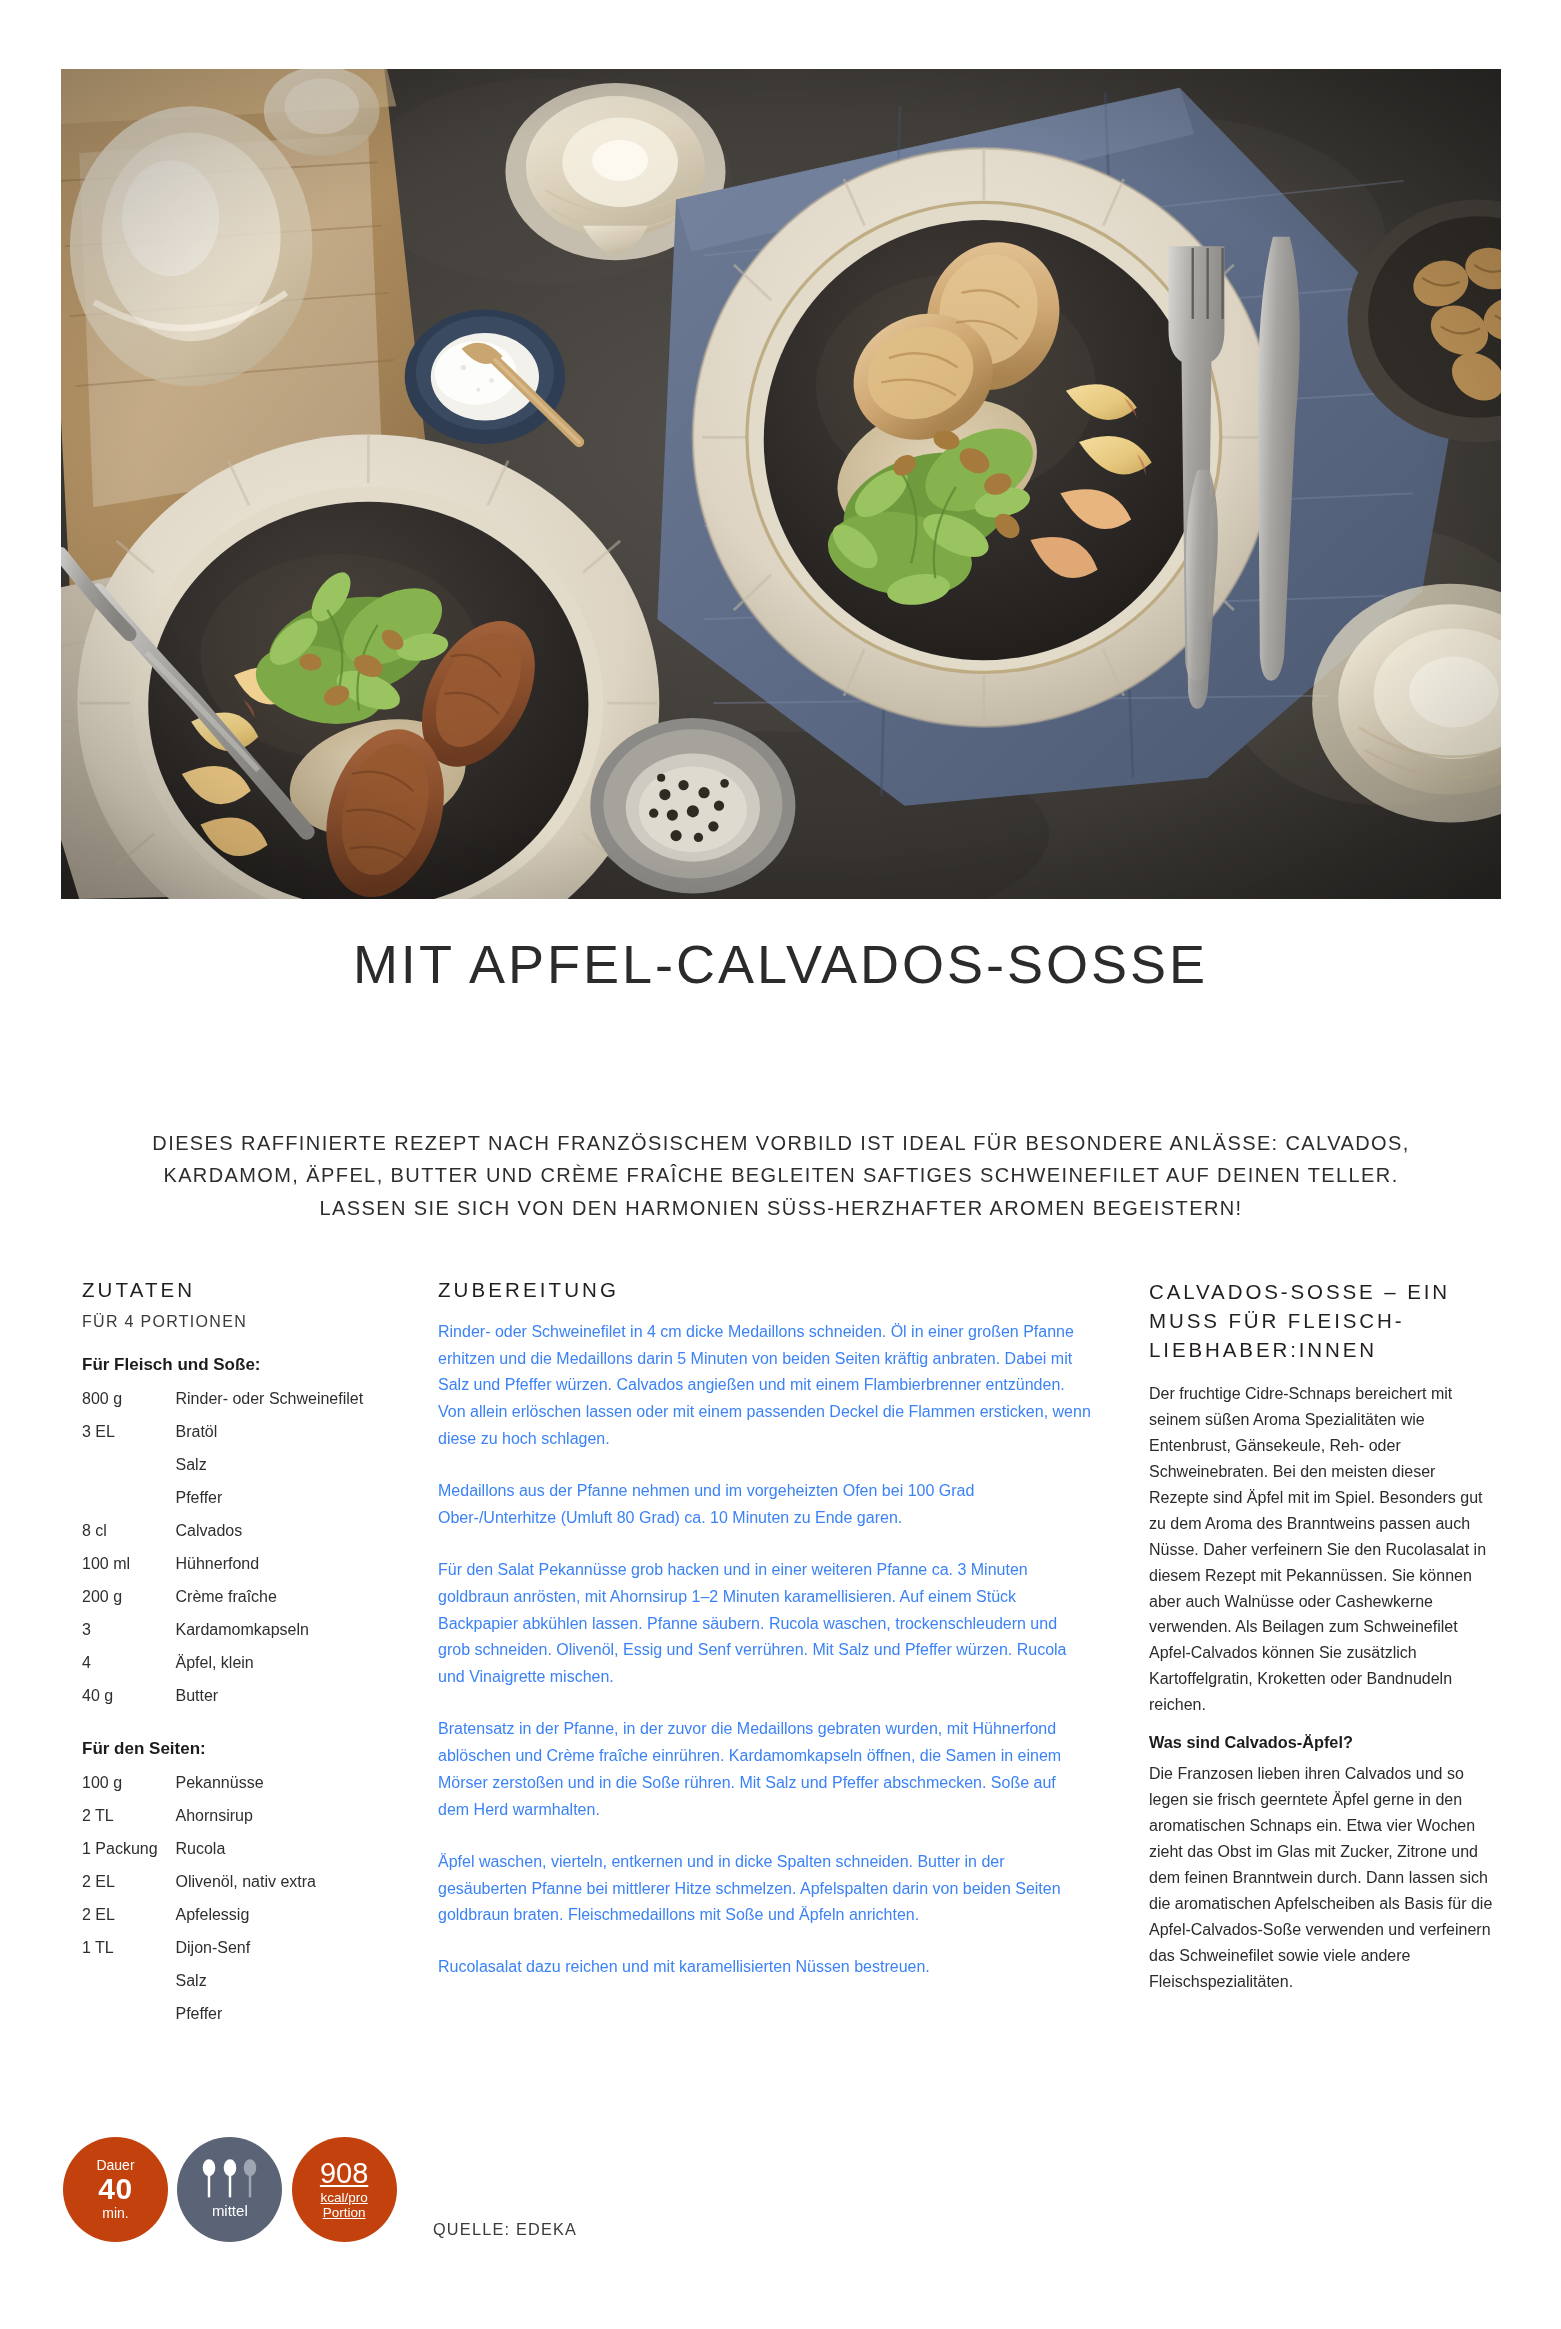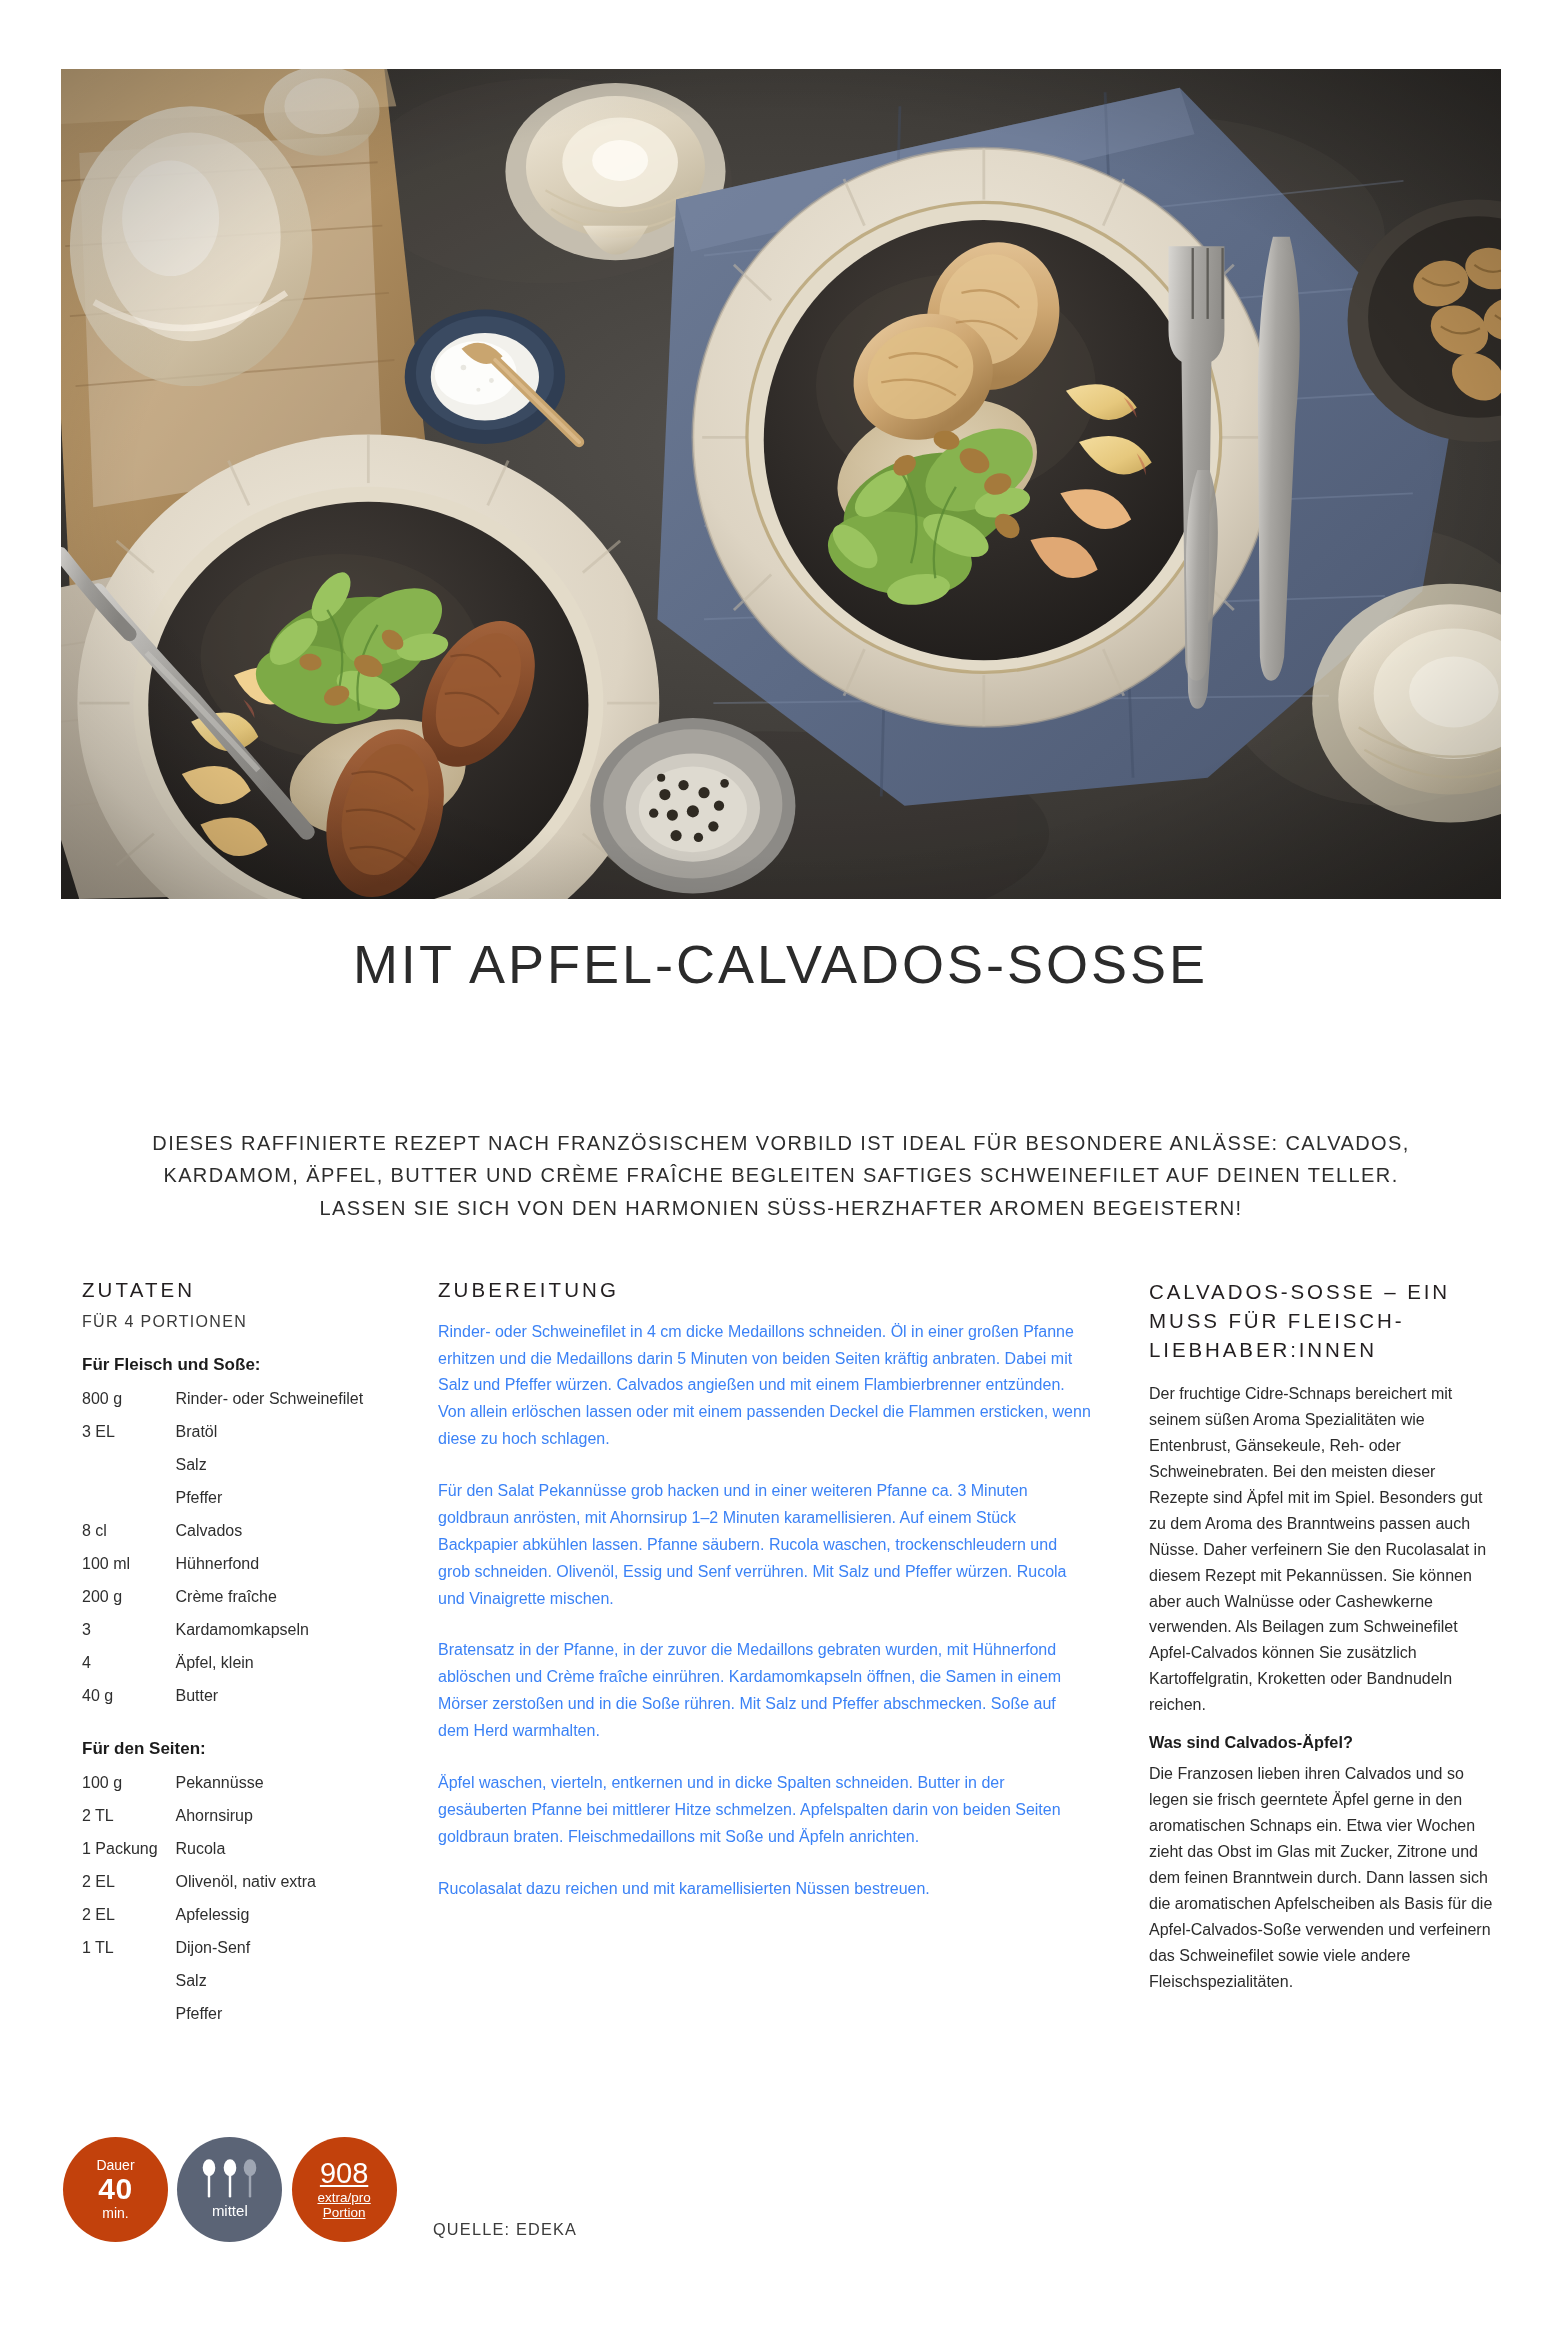--- a/index.html
+++ b/index.html
@@ -661,20 +661,21 @@
           <td class="ing-name">Pfeffer</td>
         </tr>
       </tbody>
     </table>
   </div>
 </section>
 
 <section class="col-steps">
   <h3 class="col-head">ZUBEREITUNG</h3>
   <p class="step">Rinder- oder Schweinefilet in 4 cm dicke Medaillons schneiden. Öl in einer großen Pfanne erhitzen und die Medaillons darin 5 Minuten von beiden Seiten kräftig anbraten. Dabei mit Salz und Pfeffer würzen. Calvados angießen und mit einem Flambierbrenner entzünden. Von allein erlöschen lassen oder mit einem passenden Deckel die Flammen ersticken, wenn diese zu hoch schlagen.</p>
+  <p class="step">Medaillons aus der Pfanne nehmen und im vorgeheizten Ofen bei 100 Grad Ober-/Unterhitze (Umluft 80 Grad) ca. 10 Minuten zu Ende garen.</p>
   <p class="step">Für den Salat Pekannüsse grob hacken und in einer weiteren Pfanne ca. 3 Minuten goldbraun anrösten, mit Ahornsirup 1–2 Minuten karamellisieren. Auf einem Stück Backpapier abkühlen lassen. Pfanne säubern. Rucola waschen, trockenschleudern und grob schneiden. Olivenöl, Essig und Senf verrühren. Mit Salz und Pfeffer würzen. Rucola und Vinaigrette mischen.</p>
   <p class="step">Bratensatz in der Pfanne, in der zuvor die Medaillons gebraten wurden, mit Hühnerfond ablöschen und Crème fraîche einrühren. Kardamomkapseln öffnen, die Samen in einem Mörser zerstoßen und in die Soße rühren. Mit Salz und Pfeffer abschmecken. Soße auf dem Herd warmhalten.</p>
   <p class="step">Äpfel waschen, vierteln, entkernen und in dicke Spalten schneiden. Butter in der gesäuberten Pfanne bei mittlerer Hitze schmelzen. Apfelspalten darin von beiden Seiten goldbraun braten. Fleischmedaillons mit Soße und Äpfeln anrichten.</p>
   <p class="step">Rucolasalat dazu reichen und mit karamellisierten Nüssen bestreuen.</p>
 </section>
 
 <aside class="col-info">
   <h3 class="col-head">CALVADOS-SOSSE – EIN MUSS FÜR FLEISCH-LIEBHABER:INNEN</h3>
   <p class="info-p">Der fruchtige Cidre-Schnaps bereichert mit seinem süßen Aroma Spezialitäten wie Entenbrust, Gänsekeule, Reh- oder Schweinebraten. Bei den meisten dieser Rezepte sind Äpfel mit im Spiel. Besonders gut zu dem Aroma des Branntweins passen auch Nüsse. Daher verfeinern Sie den Rucolasalat in diesem Rezept mit Pekannüssen. Sie können aber auch Walnüsse oder Cashewkerne verwenden. Als Beilagen zum Schweinefilet Apfel-Calvados können Sie zusätzlich Kartoffelgratin, Kroketten oder Bandnudeln reichen.</p>
   <h4 class="info-sub">Was sind Calvados-Äpfel?</h4>
@@ -702,20 +703,20 @@
       <svg class="spoon" viewBox="0 0 16 46">
         <ellipse cx="8" cy="10" rx="7.2" ry="9.6" fill="#9fa6b3"></ellipse>
         <rect x="6.6" y="16" width="2.8" height="28" rx="1.4" fill="#9fa6b3"></rect>
       </svg>
     </span>
     <span class="badge-diff-label">mittel</span>
   </div>
 
   <div class="badge" style="background: #c2410c; text-decoration: underline;">
     <span class="badge-kcal-num">908</span>
-    <span class="badge-kcal-txt">extra/pro</span>
+    <span class="badge-kcal-txt">kcal/pro</span>
     <span class="badge-kcal-txt">Portion</span>
   </div>
 
 </div>
 
 <div class="source">QUELLE: EDEKA</div>
 
 
 </body></html>

